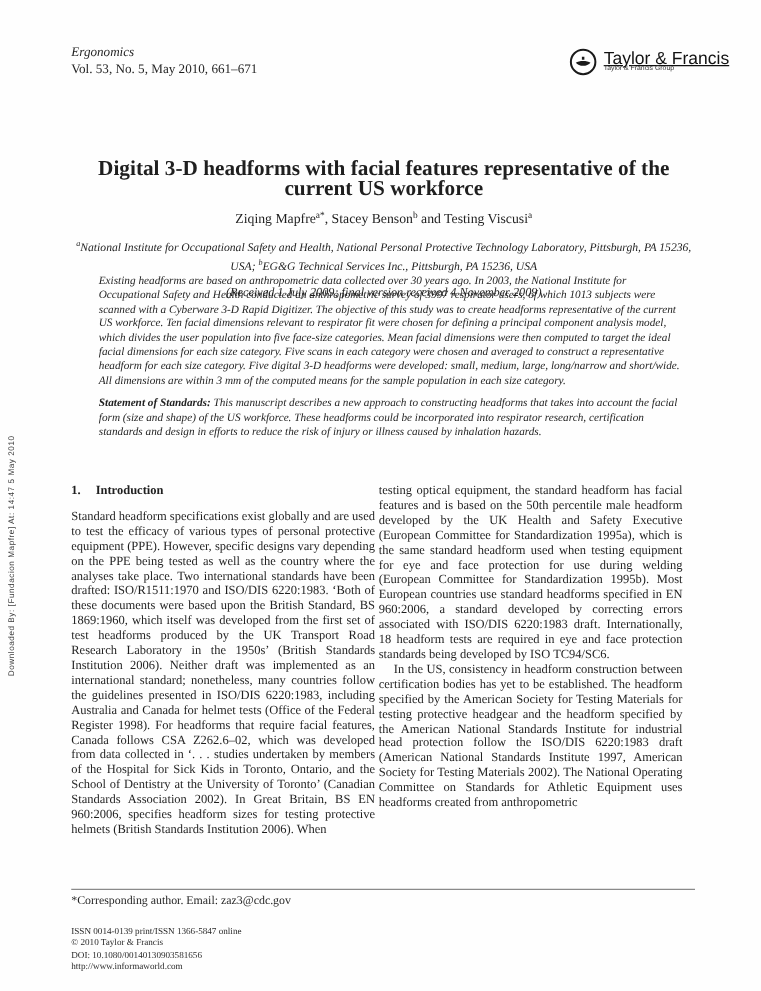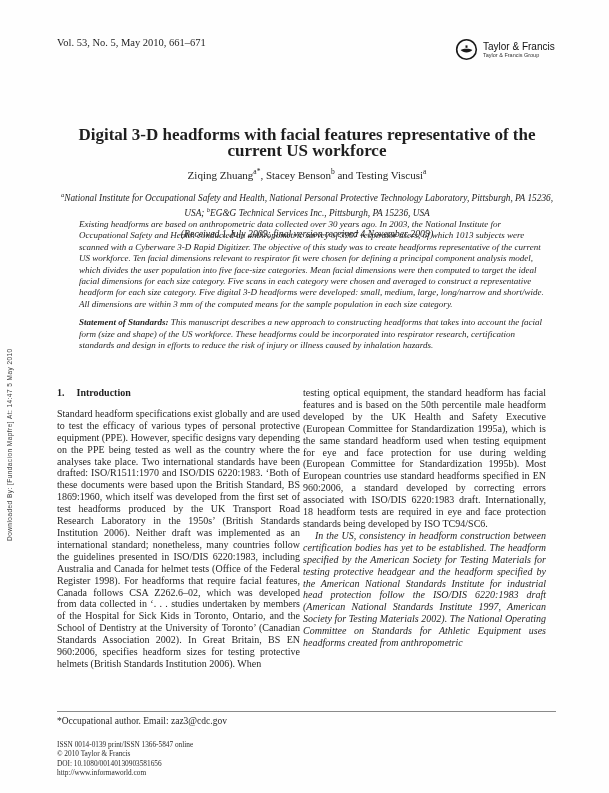--- a/index.html
+++ b/index.html
@@ -11,96 +11,97 @@
     position:absolute;left:6px;top:541px;
     transform:rotate(-90deg);transform-origin:0 0;
     font-family:"Liberation Sans", sans-serif;font-size:6.5px;letter-spacing:0.45px;
     color:#3c3c3c;white-space:nowrap;
   }
   .masthead{position:absolute;left:57px;top:36px;font-size:10.5px;line-height:13px;}
   .journal-name{font-style:italic;}
   .logo{position:absolute;left:455px;top:38px;display:flex;align-items:center;gap:5px;}
   .logo-mark{display:inline-block;line-height:0;}
   .logo-text{display:flex;flex-direction:column;}
-  .logo-text-main{font-family:"Liberation Sans", sans-serif;font-size:10px;color:#111;line-height:11px;}
+  .logo-text-main{font-family:"Liberation Sans", sans-serif;font-size:14px;color:#111;line-height:11px;text-decoration:underline;}
   .logo-text-sub{font-family:"Liberation Sans", sans-serif;font-size:5.5px;color:#333;line-height:7px;}
   .front{position:absolute;left:57px;top:127px;width:500px;text-align:center;}
   .title{font-size:17px;font-weight:bold;margin:0;line-height:16px;}
   .authors{margin-top:8px;font-size:11px;}
   .authors sup{font-size:7.5px;}
   .affil{margin-top:8px;font-size:9.3px;font-style:italic;line-height:11.5px;}
   .affil sup{font-size:6.5px;}
   .received{margin-top:8px;font-size:9.8px;font-style:italic;}
   .abstract{position:absolute;left:79px;top:219px;width:466px;font-size:9px;line-height:11.4px;text-align:left;font-style:italic;}
   .abstract p{margin:0;}
   .abstract p + p{margin-top:7px;}
   .columns{
     position:absolute;left:57px;top:387px;width:500px;display:flex;gap:3px;
     font-size:10px;line-height:11.9px;text-align:justify;
   }
   .col{width:243px;}
   .sec-head{font-weight:bold;margin-bottom:9px;text-align:left;}
   .sec-num{margin-right:12px;}
   .col p{margin:0;}
-  .col p.indent{text-indent:12px;font-style:italic;}
+  .col p.indent{text-indent:12px;}
   .footnote{
     position:absolute;left:57px;top:711px;width:499px;
     border-top:1px solid #8a8a8a;padding-top:4px;font-size:9.5px;
   }
   .imprint{position:absolute;left:57px;top:740px;font-size:7.3px;line-height:9.4px;color:#2a2a2a;}
 </style>
 </head>
 <body>
 
 <div class="page">
 
   <div class="watermark">Downloaded By: [Fundacion Mapfre] At: 14:47 5 May 2010</div>
 
   <div class="masthead">
+    <div class="journal-name">Ergonomics</div>
     <div class="journal-issue">Vol. 53, No. 5, May 2010, 661–671</div>
   </div>
 
   <div class="logo">
     <span class="logo-mark">
       <svg width="23" height="23" viewBox="0 0 23 23" aria-hidden="true">
         <circle cx="11.5" cy="11.5" r="9.8" fill="none" stroke="#1a1a1a" stroke-width="1.6"></circle>
         <rect x="10.5" y="7.4" width="2" height="2.4" fill="#1a1a1a"></rect>
         <path d="M5.6 12.1 C8.2 10.3 14.8 10.3 17.4 12.1 C14.8 15.4 8.2 15.4 5.6 12.1 Z" fill="#1a1a1a"></path>
       </svg>
     </span>
     <span class="logo-text">
       <span class="logo-text-main">Taylor &amp; Francis</span>
       <span class="logo-text-sub">Taylor &amp; Francis Group</span>
     </span>
   </div>
 
   <div class="front">
     <h1 class="title">Digital 3-D headforms with facial features representative of the current US workforce</h1>
-    <div class="authors"><span>Ziqing Zhuang</span><sup>a*</sup><span>, </span><span>Stacey Benson</span><sup>b</sup><span> and </span><span>Testing Viscusi</span><sup>a</sup></div>
+    <div class="authors"><span>Ziqing Mapfre</span><sup>a*</sup><span>, </span><span>Stacey Benson</span><sup>b</sup><span> and </span><span>Testing Viscusi</span><sup>a</sup></div>
     <div class="affil"><sup>a</sup><span>National Institute for Occupational Safety and Health, National Personal Protective Technology Laboratory, Pittsburgh, PA 15236, USA; </span><sup>b</sup><span>EG&amp;G Technical Services Inc., Pittsburgh, PA 15236, USA</span></div>
     <div class="received">(Received 1 July 2009; final version received 4 November 2009)</div>
   </div>
 
   <div class="abstract">
     <p>Existing headforms are based on anthropometric data collected over 30 years ago. In 2003, the National Institute for Occupational Safety and Health conducted an anthropometric survey of 3997 respirator users, of which 1013 subjects were scanned with a Cyberware 3-D Rapid Digitizer. The objective of this study was to create headforms representative of the current US workforce. Ten facial dimensions relevant to respirator fit were chosen for defining a principal component analysis model, which divides the user population into five face-size categories. Mean facial dimensions were then computed to target the ideal facial dimensions for each size category. Five scans in each category were chosen and averaged to construct a representative headform for each size category. Five digital 3-D headforms were developed: small, medium, large, long/narrow and short/wide. All dimensions are within 3 mm of the computed means for the sample population in each size category.</p>
     <p><b>Statement of Standards:</b><span> This manuscript describes a new approach to constructing headforms that takes into account the facial form (size and shape) of the US workforce. These headforms could be incorporated into respirator research, certification standards and design in efforts to reduce the risk of injury or illness caused by inhalation hazards.</span></p>
   </div>
 
   <div class="columns">
     <div class="col">
       <div class="sec-head"><span class="sec-num">1.</span><span>Introduction</span></div>
       <p>Standard headform specifications exist globally and are used to test the efficacy of various types of personal protective equipment (PPE). However, specific designs vary depending on the PPE being tested as well as the country where the analyses take place. Two international standards have been drafted: ISO/R1511:1970 and ISO/DIS 6220:1983. ‘Both of these documents were based upon the British Standard, BS 1869:1960, which itself was developed from the first set of test headforms produced by the UK Transport Road Research Laboratory in the 1950s’ (British Standards Institution 2006). Neither draft was implemented as an international standard; nonetheless, many countries follow the guidelines presented in ISO/DIS 6220:1983, including Australia and Canada for helmet tests (Office of the Federal Register 1998). For headforms that require facial features, Canada follows CSA Z262.6–02, which was developed from data collected in ‘. . . studies undertaken by members of the Hospital for Sick Kids in Toronto, Ontario, and the School of Dentistry at the University of Toronto’ (Canadian Standards Association 2002). In Great Britain, BS EN 960:2006, specifies headform sizes for testing protective helmets (British Standards Institution 2006). When</p>
     </div>
     <div class="col">
       <p>testing optical equipment, the standard headform has facial features and is based on the 50th percentile male headform developed by the UK Health and Safety Executive (European Committee for Standardization 1995a), which is the same standard headform used when testing equipment for eye and face protection for use during welding (European Committee for Standardization 1995b). Most European countries use standard headforms specified in EN 960:2006, a standard developed by correcting errors associated with ISO/DIS 6220:1983 draft. Internationally, 18 headform tests are required in eye and face protection standards being developed by ISO TC94/SC6.</p>
       <p class="indent">In the US, consistency in headform construction between certification bodies has yet to be established. The headform specified by the American Society for Testing Materials for testing protective headgear and the headform specified by the American National Standards Institute for industrial head protection follow the ISO/DIS 6220:1983 draft (American National Standards Institute 1997, American Society for Testing Materials 2002). The National Operating Committee on Standards for Athletic Equipment uses headforms created from anthropometric</p>
     </div>
   </div>
 
-  <div class="footnote">*Occupational author. Email: zaz3@cdc.gov</div>
+  <div class="footnote">*Corresponding author. Email: zaz3@cdc.gov</div>
 
   <div class="imprint">
     <div>ISSN 0014-0139 print/ISSN 1366-5847 online</div>
     <div>© 2010 Taylor &amp; Francis</div>
     <div>DOI: 10.1080/00140130903581656</div>
     <div>http://www.informaworld.com</div>
   </div>
 
 </div>
 

